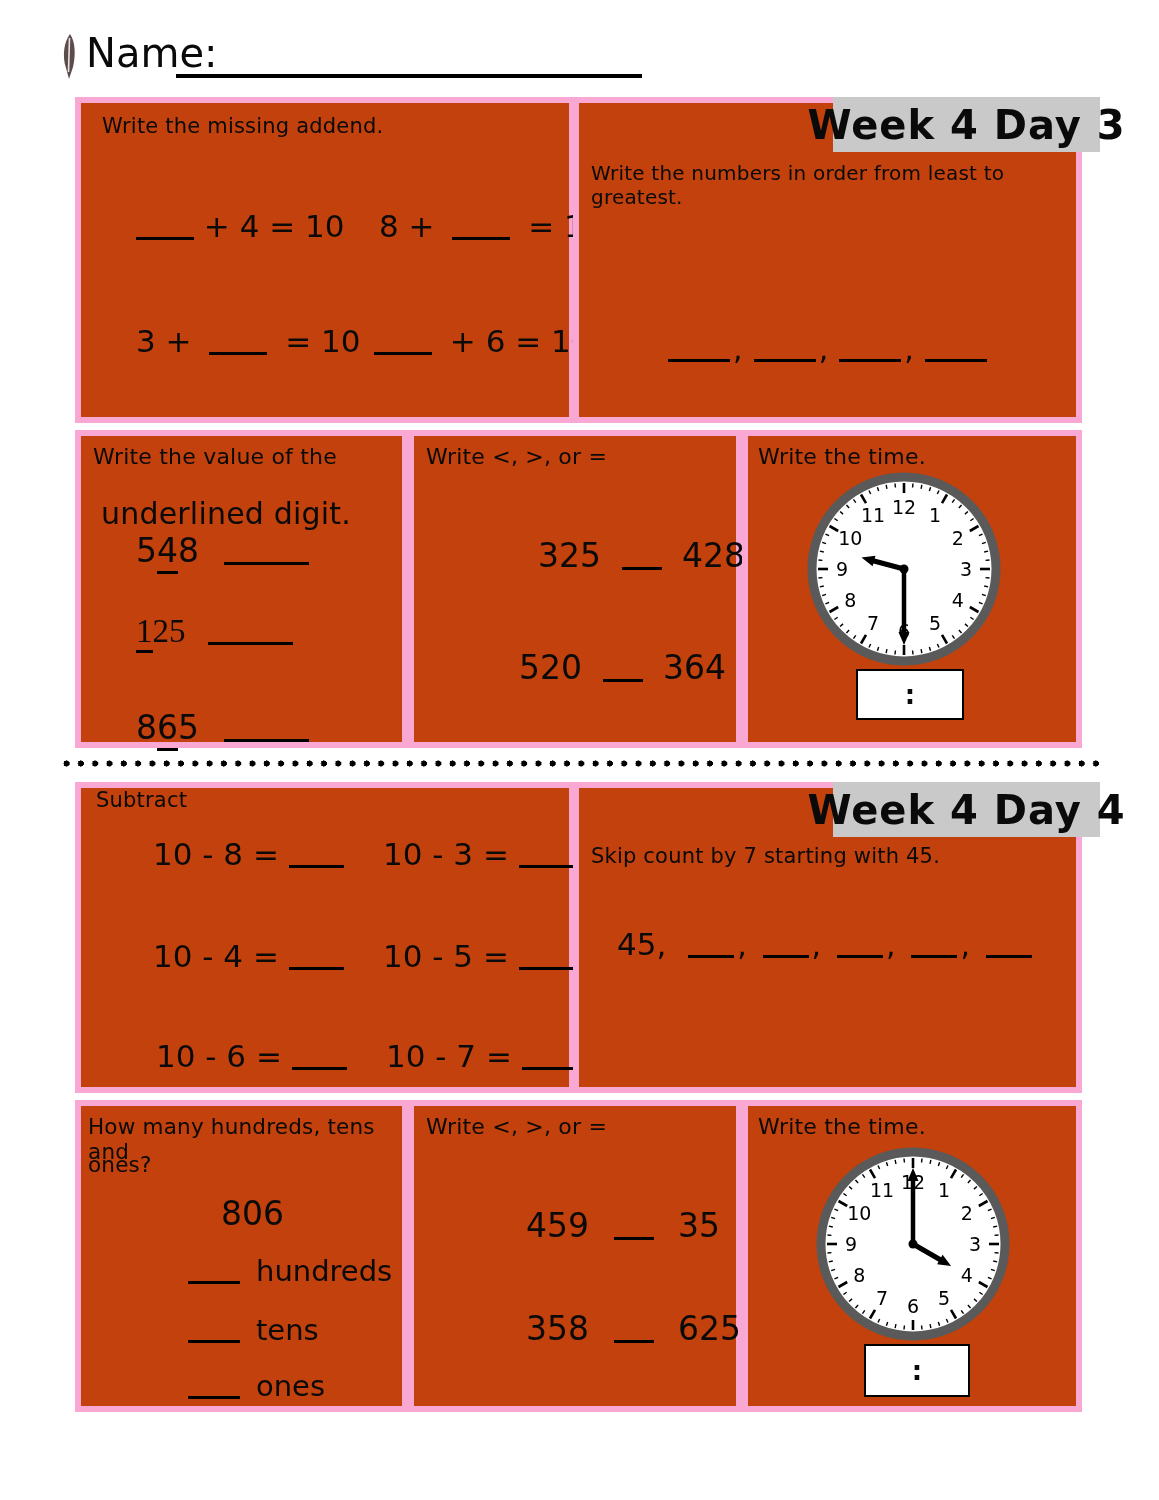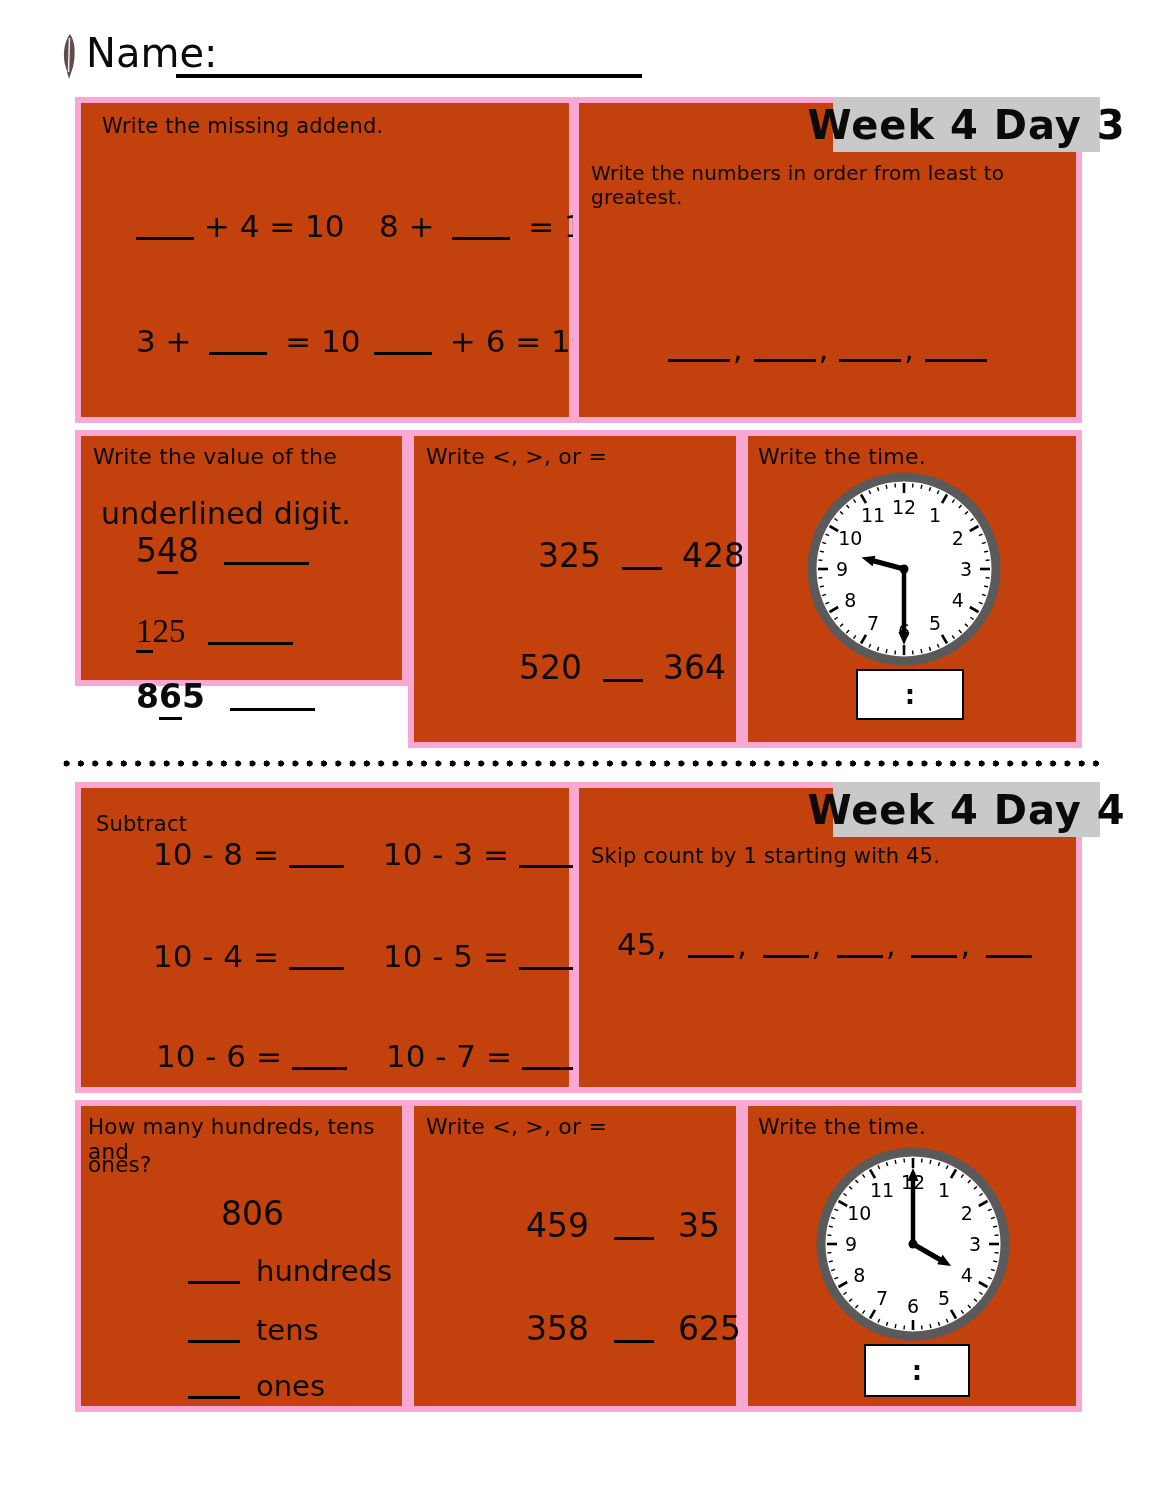--- a/index.html
+++ b/index.html
@@ -68,32 +68,32 @@
     <div class="abs" style="left:0;top:228px;width:100%;text-align:center;white-space:nowrap;">
       <span class="blank b64"></span><span class="comma">,</span>
       <span class="blank b64"></span><span class="comma">,</span>
       <span class="blank b64"></span><span class="comma">,</span>
       <span class="blank b64"></span>
     </div>
   </div>
 
   <div class="banner" style="top:97px;">Week 4 Day 3</div>
 
-  <div class="box" style="left:75px;top:430px;width:333px;height:256px;padding-left:45px;">
+  <div class="box" style="left:75px;top:430px;width:333px;height:318px;padding-left:45px;">
     <div class="abs title" style="left:12px;top:8px;font-size:22px;">Write the value of the</div>
     <div class="abs title" style="left:12px;top:60px;font-size:30px;margin-left:8px;">underlined digit.</div>
     <div class="abs num" style="left:55px;top:95px;">
       <span>5</span><span class="underdigit">4</span><span>8</span>
       <span class="blank b85" style="margin-left:14px;"></span>
     </div>
     <div class="abs num" style="left:55px;top:177px;font-family:Liberation Serif, serif;">
       <span></span><span class="underdigit">1</span><span>25</span>
       <span class="blank b85" style="margin-left:14px;"></span>
     </div>
-    <div class="abs num" style="left:55px;top:241px;font-weight:bold;">
+    <div class="abs num" style="left:55px;top:272px;">
       <span>8</span><span class="underdigit">6</span><span>5</span>
       <span class="blank b85" style="margin-left:14px;"></span>
     </div>
   </div>
 
   <div class="box" style="left:408px;top:430px;width:334px;height:318px;">
     <div class="abs title" style="left:12px;top:8px;font-size:22px;">Write &lt;, &gt;, or =</div>
     <div class="abs num" style="left:124px;top:100px;">
       <span>325</span>
       <span class="blank b40"></span>
@@ -189,21 +189,21 @@
         <circle cx="100" cy="100" r="4.5" fill="#000"></circle>
       </svg>
     <div class="timebox" style="left:108px;top:233px;width:104px;height:47px;">
       <span>:</span>
     </div>
   </div>
 
   <div class="dotted"></div>
 
   <div class="box" style="left:75px;top:782px;width:500px;height:311px;">
-    <div class="abs title" style="left:15px;top:24px;">Subtract</div>
+    <div class="abs title" style="left:15px;top:0;">Subtract</div>
     <div class="abs prob" style="left:72px;top:48px;">
       <span>10 - 8 =</span><span class="blank b55"></span>
     </div>
     <div class="abs prob" style="left:302px;top:48px;">
       <span>10 - 3 =</span><span class="blank b55"></span>
     </div>
     <div class="abs prob" style="left:72px;top:150px;">
       <span>10 - 4 =</span><span class="blank b55"></span>
     </div>
     <div class="abs prob" style="left:302px;top:150px;text-align:right;">
@@ -211,21 +211,21 @@
     </div>
     <div class="abs prob" style="left:75px;top:250px;">
       <span>10 - 6 =</span><span class="blank b55"></span>
     </div>
     <div class="abs prob" style="left:305px;top:250px;">
       <span>10 - 7 =</span><span class="blank b55"></span>
     </div>
   </div>
 
   <div class="box" style="left:573px;top:782px;width:509px;height:311px;">
-    <div class="abs title" style="left:12px;top:56px;">Skip count by 1 starting with 45.</div>
+    <div class="abs title" style="left:12px;top:56px;">Skip count by 7 starting with 45.</div>
     <div class="abs" style="left:38px;top:138px;white-space:nowrap;font-size:31px;">
       <span>45,</span>
       <span class="blank b46" style="margin-left:12px;"></span><span class="comma">,</span>
       <span class="blank b46"></span><span class="comma">,</span>
       <span class="blank b46"></span><span class="comma">,</span>
       <span class="blank b46"></span><span class="comma">,</span>
       <span class="blank b46"></span>
     </div>
   </div>
 

